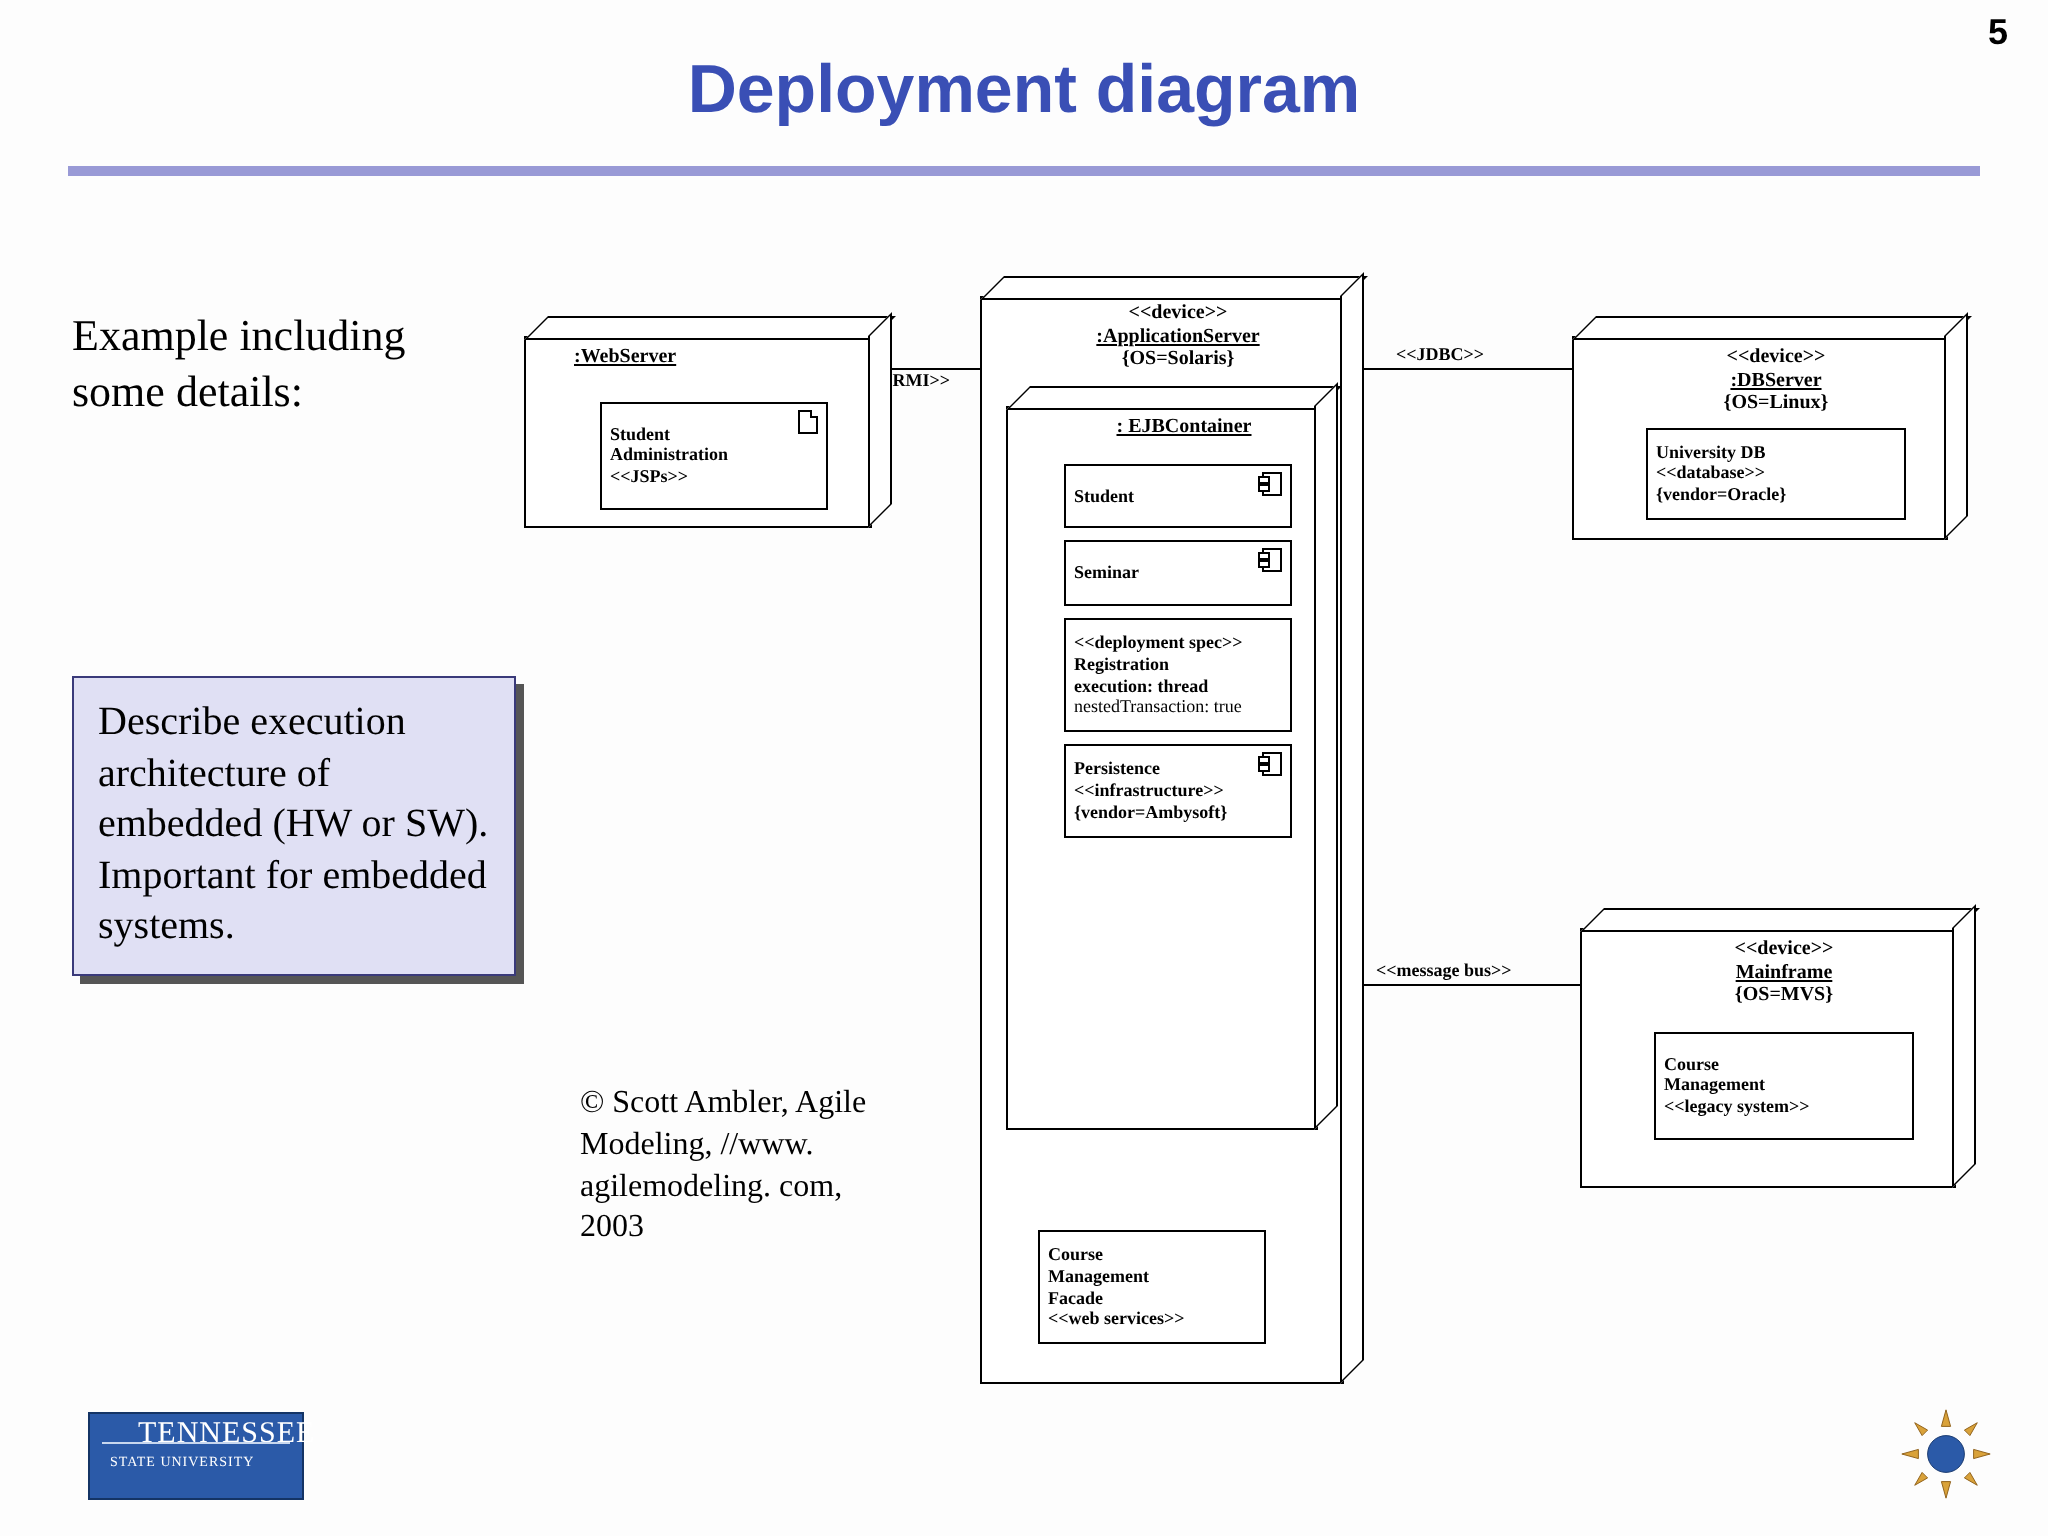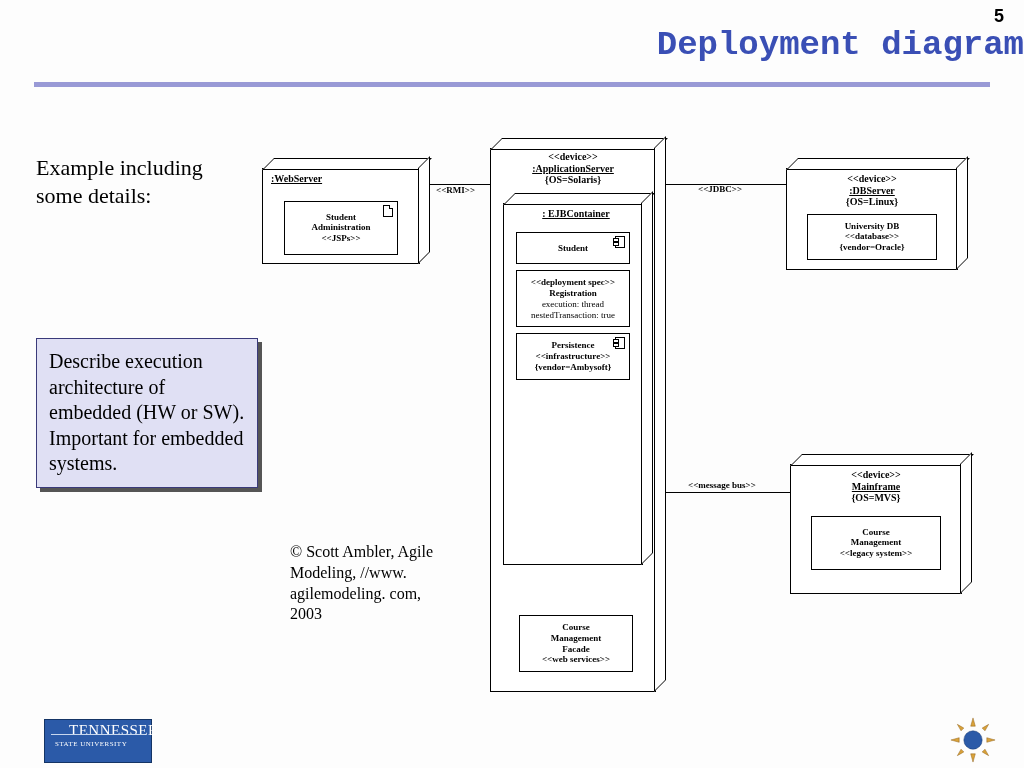--- a/index.html
+++ b/index.html
@@ -15,23 +15,23 @@
   }
   .page-number {
     position: absolute;
     top: 6px;
     right: 20px;
     font-family: Arial, sans-serif;
     font-weight: bold;
     font-size: 18px;
   }
   .title {
-    text-align: right;
+    text-align: center;
     color: #3a4fb5;
-    font-family: Liberation Mono, monospace;
+    font-family: Liberation Sans, sans-serif;
     font-weight: bold;
     font-size: 34px;
     margin-top: 26px;
   }
   .hr {
     height: 5px;
     background: #999ad6;
     margin: 18px 34px 0 34px;
   }
   .canvas {
@@ -67,20 +67,21 @@
     top: 424px;
     width: 160px;
     font-size: 16px;
     line-height: 1.3;
   }
   
   .node3d {
     position: absolute;
     background: #fff;
     border: 1px solid #000;
+    padding-left: 16px;
   }
   .node3d::before,
   .node3d::after {
     content: "";
     position: absolute;
     background: #fff;
     border: 1px solid #000;
   }
   
   .node3d::before {
@@ -110,21 +111,20 @@
   }
   .node-title .ul { text-decoration: underline; }
 
   .component {
     position: relative;
     margin: 6px auto;
     border: 1px solid #000;
     background: #fff;
     font-size: 9px;
     font-weight: bold;
-    text-align: center;
     line-height: 1.2;
     padding: 6px 4px;
   }
   .comp-icon {
     position: absolute;
     right: 4px;
     top: 3px;
     width: 8px;
     height: 10px;
     border: 1px solid #000;
@@ -188,21 +188,21 @@
     font-size: 9px;
     font-weight: bold;
     white-space: nowrap;
     background: transparent;
   }
 
   
   .footer {
     position: absolute;
     left: 0;
-    bottom: 5px;
+    bottom: 18px;
     width: 1024px;
     height: 54px;
   }
   .tsu-logo {
     position: absolute;
     left: 44px;
     bottom: 0;
     width: 106px;
     height: 42px;
     background: #2b5aa8;
@@ -252,21 +252,21 @@
   <div class="intro">Example including some details:</div>
 
   <div class="desc-box">Describe execution architecture of embedded (HW or SW). Important for embedded systems.</div>
 
   <div class="credit">© Scott Ambler, Agile Modeling, //www. agilemodeling. com, 2003</div>
 
   <div class="conn" style="left:418px; top:66px; width:72px;"></div>
   <div class="conn-label" style="left:436px; top:67px;">&lt;&lt;RMI&gt;&gt;</div>
 
   <div class="conn" style="left:664px; top:66px; width:122px;"></div>
-  <div class="conn-label" style="left:698px; top:66px;">&lt;&lt;JDBC&gt;&gt;</div>
+  <div class="conn-label" style="left:698px; top:54px;">&lt;&lt;JDBC&gt;&gt;</div>
 
   <div class="conn" style="left:654px; top:374px; width:136px;"></div>
   <div class="conn-label" style="left:688px; top:362px;font-family:Liberation Serif, serif;">&lt;&lt;message bus&gt;&gt;</div>
 
   <div id="web" class="node3d">
     <div class="node-title" style="text-align:left; padding-left:8px;">
       <span class="ul">:WebServer</span>
     </div>
     <div class="component">
       <span class="doc-icon"></span>
@@ -284,24 +284,28 @@
     </div>
 
     <div id="ejb" class="node3d">
       <div class="node-title" style="text-align:center; padding-left:6px;">
         <span class="ul">: EJBContainer</span>
       </div>
       <div class="component" style="margin-top:12px; padding:10px 4px;">
         <span class="comp-icon"></span>
         <span>Student</span>
       </div>
+      <div class="component" style="padding:10px 4px;">
+        <span class="comp-icon"></span>
+        <span>Seminar</span>
+      </div>
       <div class="component">
         <span>&lt;&lt;deployment spec&gt;&gt;</span><br>
         <span>Registration</span><br>
-        <span style="font-weight:normal">execution: thread</span><br>
+        <span style="font-weight:bold">execution: thread</span><br>
         <span style="font-weight:normal">nestedTransaction: true</span>
       </div>
       <div class="component">
         <span class="comp-icon"></span>
         <span>Persistence</span><br>
         <span>&lt;&lt;infrastructure&gt;&gt;</span><br>
         <span>{vendor=Ambysoft}</span>
       </div>
     </div>
 

